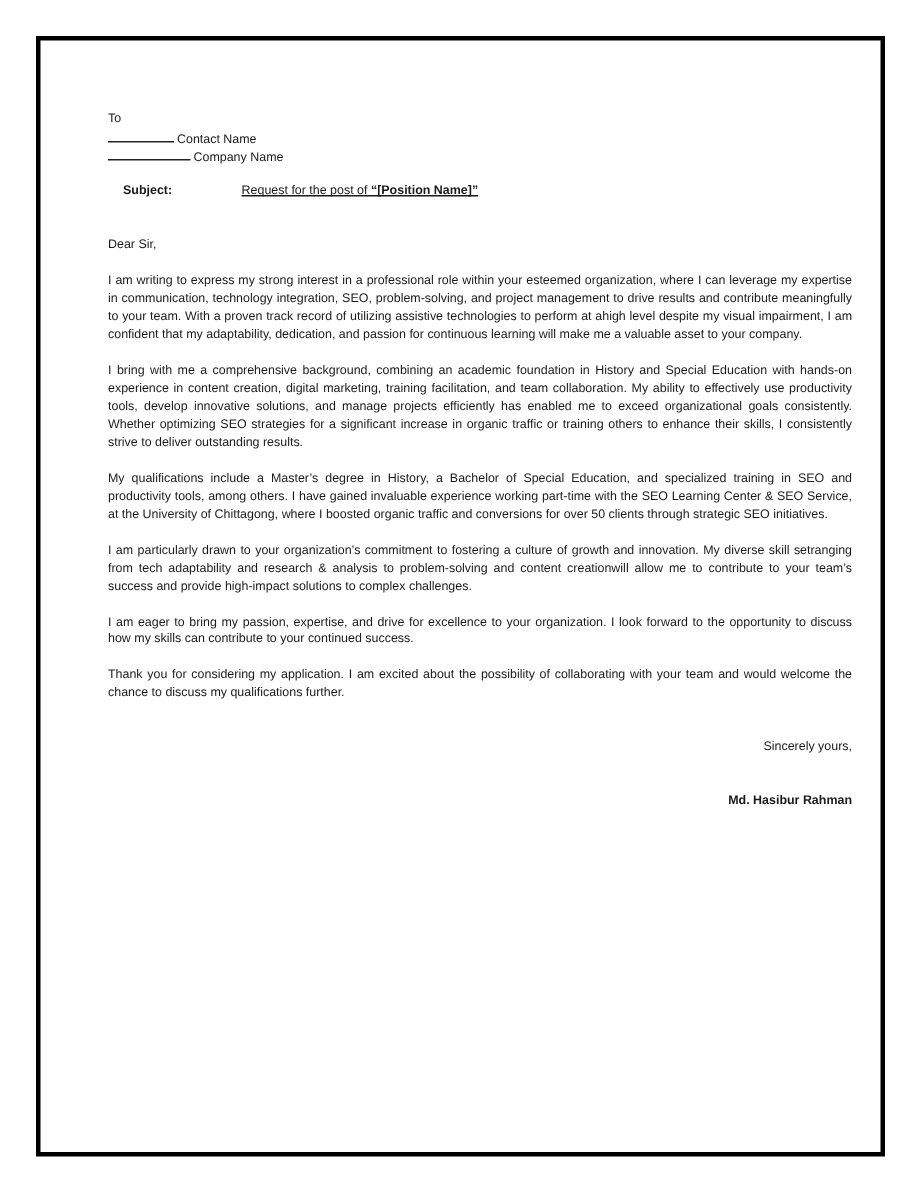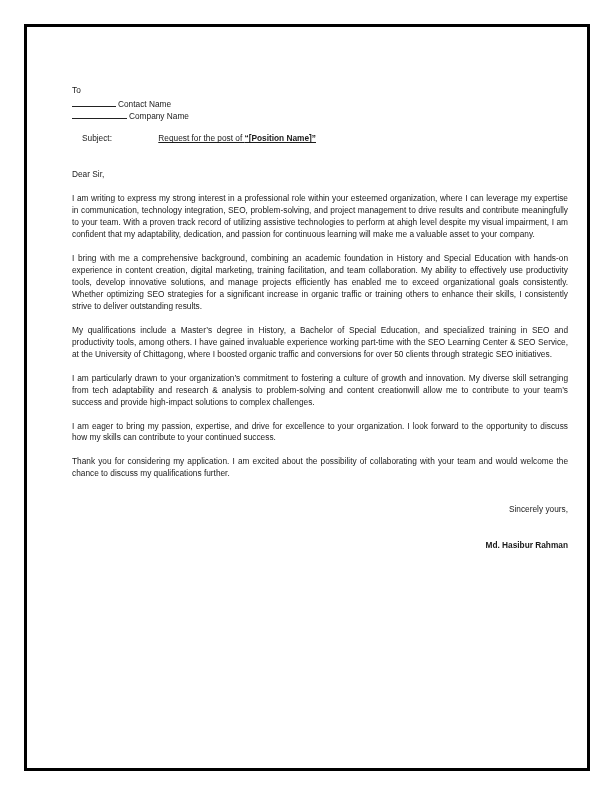--- a/index.html
+++ b/index.html
@@ -2,30 +2,30 @@
 <html><head>
   <meta charset="utf-8">
   <style>
     html, body { margin: 0; padding: 0; background: #ffffff; }
     body { width: 612px; height: 792px; position: relative; overflow: hidden; }
     .page-border {
       position: absolute; left: 24px; top: 24px; width: 560px; height: 741px;
       border: 3px solid #000000; box-sizing: content-box;
     }
     .content {
-      position: absolute; left: 72px; top: 85px; width: 496px;
+      position: absolute; left: 72px; top: 73px; width: 496px;
       font-family: "Liberation Sans", sans-serif; font-size: 8.3px;
       line-height: 11.95px; color: #1a1a1a;
     }
     .addr-line { white-space: pre; height: 12.2px; line-height: 12.2px; }
     .blank { display: inline-block; border-bottom: 0.8px solid #222; height: 9px; vertical-align: baseline; margin-right: 2px; }
     .b1 { width: 44px; }
     .b2 { width: 55px; }
     .subject { margin-top: 12px; }
-    .subject .label { font-weight: normal; padding-left: 10px; }
+    .subject .label { font-weight: bold; padding-left: 10px; }
     .subject .req { text-decoration: underline; padding-left: 44px; }
     .subject .pos { font-weight: bold; text-decoration: underline; }
     .greet { margin-top: 24px; }
     p { margin: 0; text-align: justify; }
     .para { margin-top: 12px; }
     .closing { margin-top: 24px; text-align: right; }
     .signature { margin-top: 24px; font-weight: bold; text-align: right; }
   </style>
 </head>
 <body>

